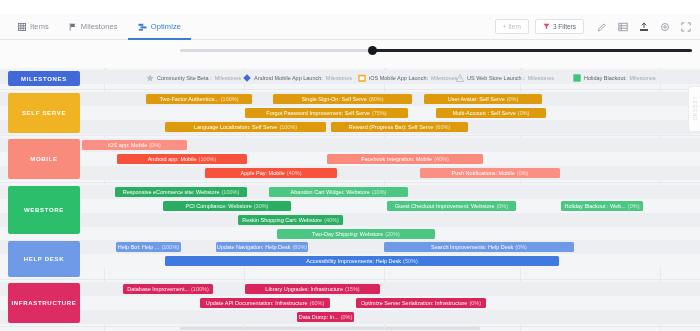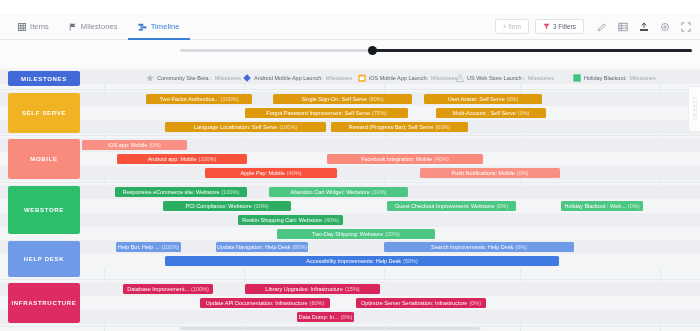--- a/index.html
+++ b/index.html
@@ -129,21 +129,21 @@
       </div>
 
       <div class="tab active">
         <span>
           <svg width="9" height="8" viewBox="0 0 11 10">
               <rect x="0.5" y="1" width="6" height="2.6" fill="#3b7fd4"></rect>
               <rect x="3" y="4.2" width="7.5" height="2.6" fill="#3b7fd4"></rect>
               <rect x="1" y="7.4" width="5" height="2.2" fill="#3b7fd4"></rect>
             </svg>
         </span>
-        <span>Timeline</span>
+        <span>Optimize</span>
       </div>
     </div>
 
     <div class="tb-right">
       <div class="btn">+ Item</div>
       <div class="btn filters">
         <span>
           <svg width="7" height="7" viewBox="0 0 10 10">
               <path d="M0.5 1 H9.5 L6 5 V9 L4 7.6 V5 Z" fill="#e8476f"></path>
             </svg>

